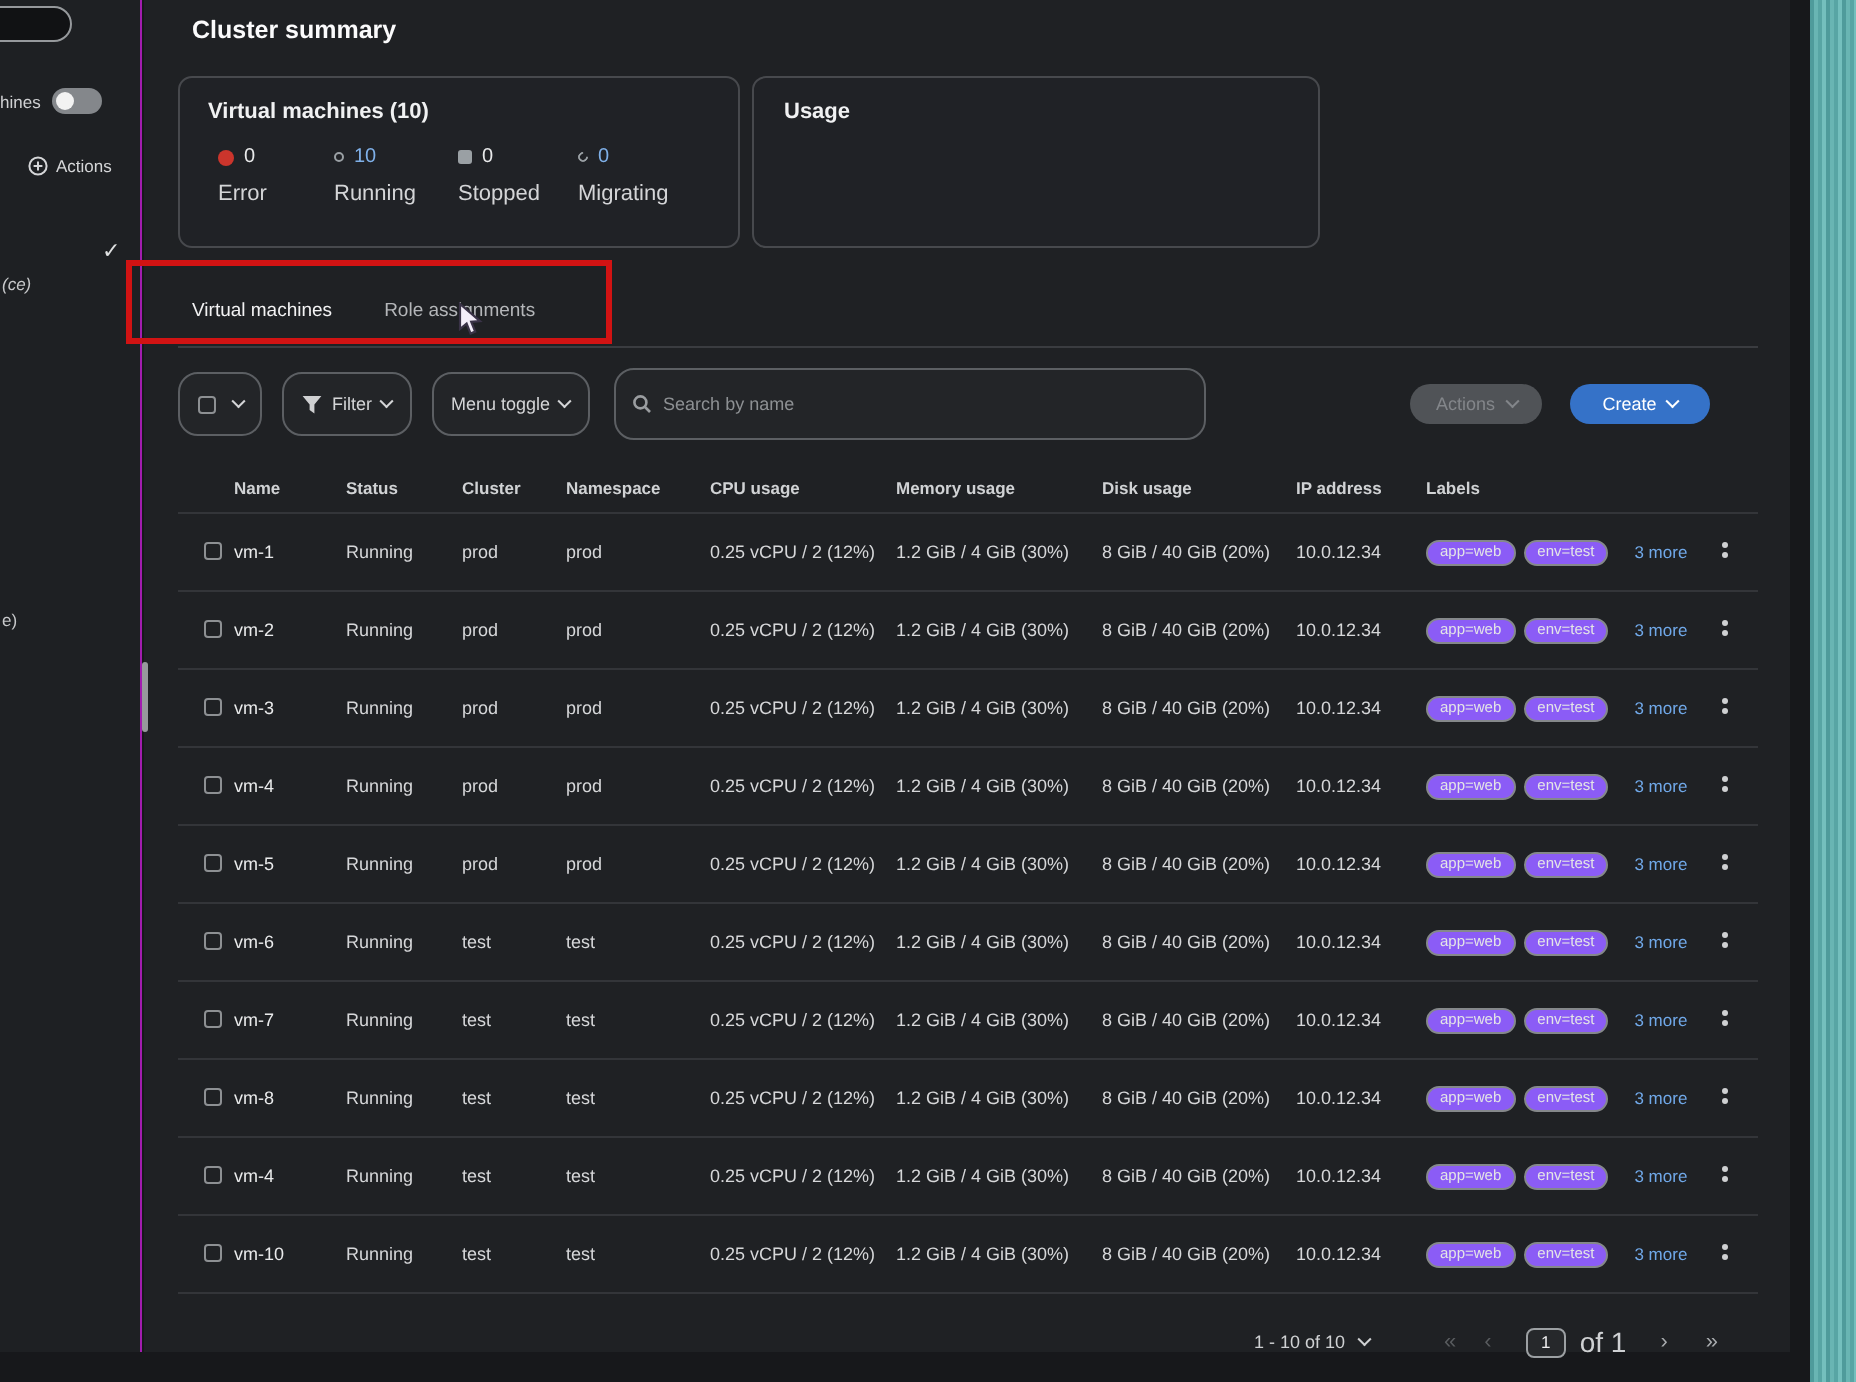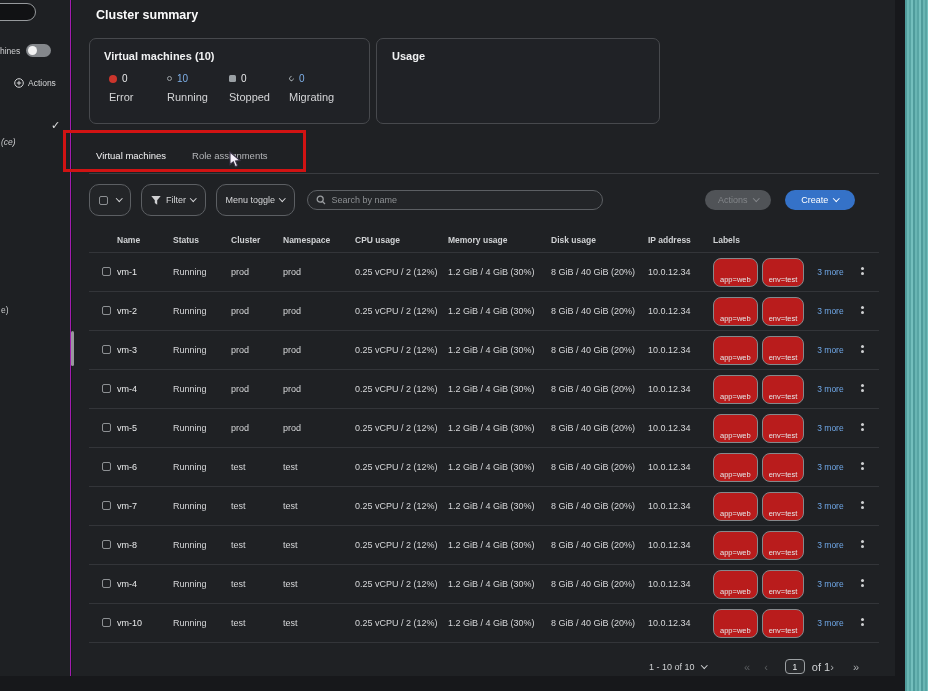--- a/index.html
+++ b/index.html
@@ -72,21 +72,21 @@
   .toolbar { display: flex; align-items: center; margin: 10px 16px 0 17px; padding-right: 24px; }
   .tb-btn {
     height: 32px; border: 1px solid #5c5f63; border-radius: 10px; background: #232528;
     color: #d4d5d7; font-size: 9px; display: inline-flex; align-items: center; gap: 5px;
     padding: 0 9px; margin-right: 10px; cursor: default; white-space: nowrap;
   }
   .checkbox { width: 9px; height: 9px; border: 1px solid #8d9093; border-radius: 2px; display: inline-block; background: transparent; }
   .chev { width: 4.5px; height: 4.5px; border-right: 1.3px solid currentColor; border-bottom: 1.3px solid currentColor;
           transform: rotate(45deg); display: inline-block; margin-top: -3px; }
   .searchbox {
-    width: 296px; height: 20px; border: 1px solid #5c5f63; border-radius: 10px; background: #232528;
+    width: 296px; height: 36px; border: 1px solid #5c5f63; border-radius: 10px; background: #232528;
     display: flex; align-items: center; gap: 6px; padding: 0 8px; margin-left: 2px;
   }
   .searchbox .ph { font-size: 9px; color: #8d9093; }
   .spacer { flex: 1; }
   .btn-actions {
     height: 20px; width: 66px; border: none; border-radius: 10px; background: #505357; color: #83868a;
     font-size: 9px; display: inline-flex; align-items: center; justify-content: center; gap: 6px; margin-right: 14px;
   }
   .btn-create {
     height: 20px; width: 70px; border: none; border-radius: 10px; background: #3572c8; color: #ffffff;
@@ -96,35 +96,35 @@
   
   .table { margin: 12px 16px 0 17px; }
   .grid { display: grid; grid-template-columns: 28px 56px 58px 52px 72px 93px 103px 97px 65px 142px 1fr; align-items: center; }
   .thead { height: 24px; font-size: 8.5px; font-weight: bold; color: #d0d2d4; }
   .row { height: 39px; border-top: 1px solid #333539; font-size: 9px; color: #d6d7d9; }
   .tbody { border-bottom: 1px solid #333539; }
   .cell { white-space: nowrap; overflow: hidden; padding-right: 6px; }
   .c-check { padding-left: 13px; }
   .c-name { color: #e9eaeb; }
   .c-labels { display: flex; align-items: center; }
-  .pill { font-size: 7.5px; padding: 16px 6px 2px 6px; border: 1px solid #85888b; border-radius: 8px;
-          color: #e4e5e6; background: #b91c1c; margin-right: 4px; white-space: nowrap; }
+  .pill { font-size: 7.5px; padding: 0 6px 2px 6px; border: 1px solid #85888b; border-radius: 8px;
+          color: #e4e5e6; background: #8b5cf6; margin-right: 4px; white-space: nowrap; }
   .more-link { font-size: 8.5px; color: #70a8e8; margin-left: 9px; cursor: default; text-decoration: none; }
   .kebab { position: relative; width: 3px; height: 3px; border-radius: 50%; background: #cfd0d2;
            display: inline-block; box-shadow: 0 -5px 0 #cfd0d2, 0 5px 0 #cfd0d2; margin-left: 6px; }
   .c-kebab { text-align: left; }
 
   
   .pagination { display: flex; align-items: center; justify-content: flex-end; margin-top: 16px; padding-right: 36px; }
   .page-summary { display: flex; align-items: center; gap: 7px; font-size: 9px; color: #cfd1d3; margin-right: 38px; }
   .pg-first { margin-right: 14px; color: #595c5f; font-size: 11px; }
   .pg-prev  { margin-right: 17px; color: #595c5f; font-size: 11px; }
   .page-box { width: 20px; height: 15px; border: 1px solid #9ca0a3; border-radius: 4px; background: #26282b;
               display: inline-flex; align-items: center; justify-content: center; font-size: 8.5px; color: #eeeeef; margin-right: 7px; }
-  .pg-of { font-size: 11px; color: #cfd1d3; }
+  .pg-of { font-size: 14px; color: #cfd1d3; margin-right: 17px; }
   .pg-next { margin-right: 19px; color: #a9acaf; font-size: 11px; }
   .pg-last { color: #a9acaf; font-size: 11px; }
 
   
   .scroll-thumb { position: absolute; left: 71px; top: 331px; width: 3px; height: 35px; background: #97999c; border-radius: 2px; z-index: 6; }
   .anno-box { position: absolute; left: 63px; top: 130px; width: 243px; height: 42px; border: 3px solid #d11313; z-index: 20; }
   .cursor { position: absolute; left: 229px; top: 151px; z-index: 21; }
 
   
   .desktop-strip {

